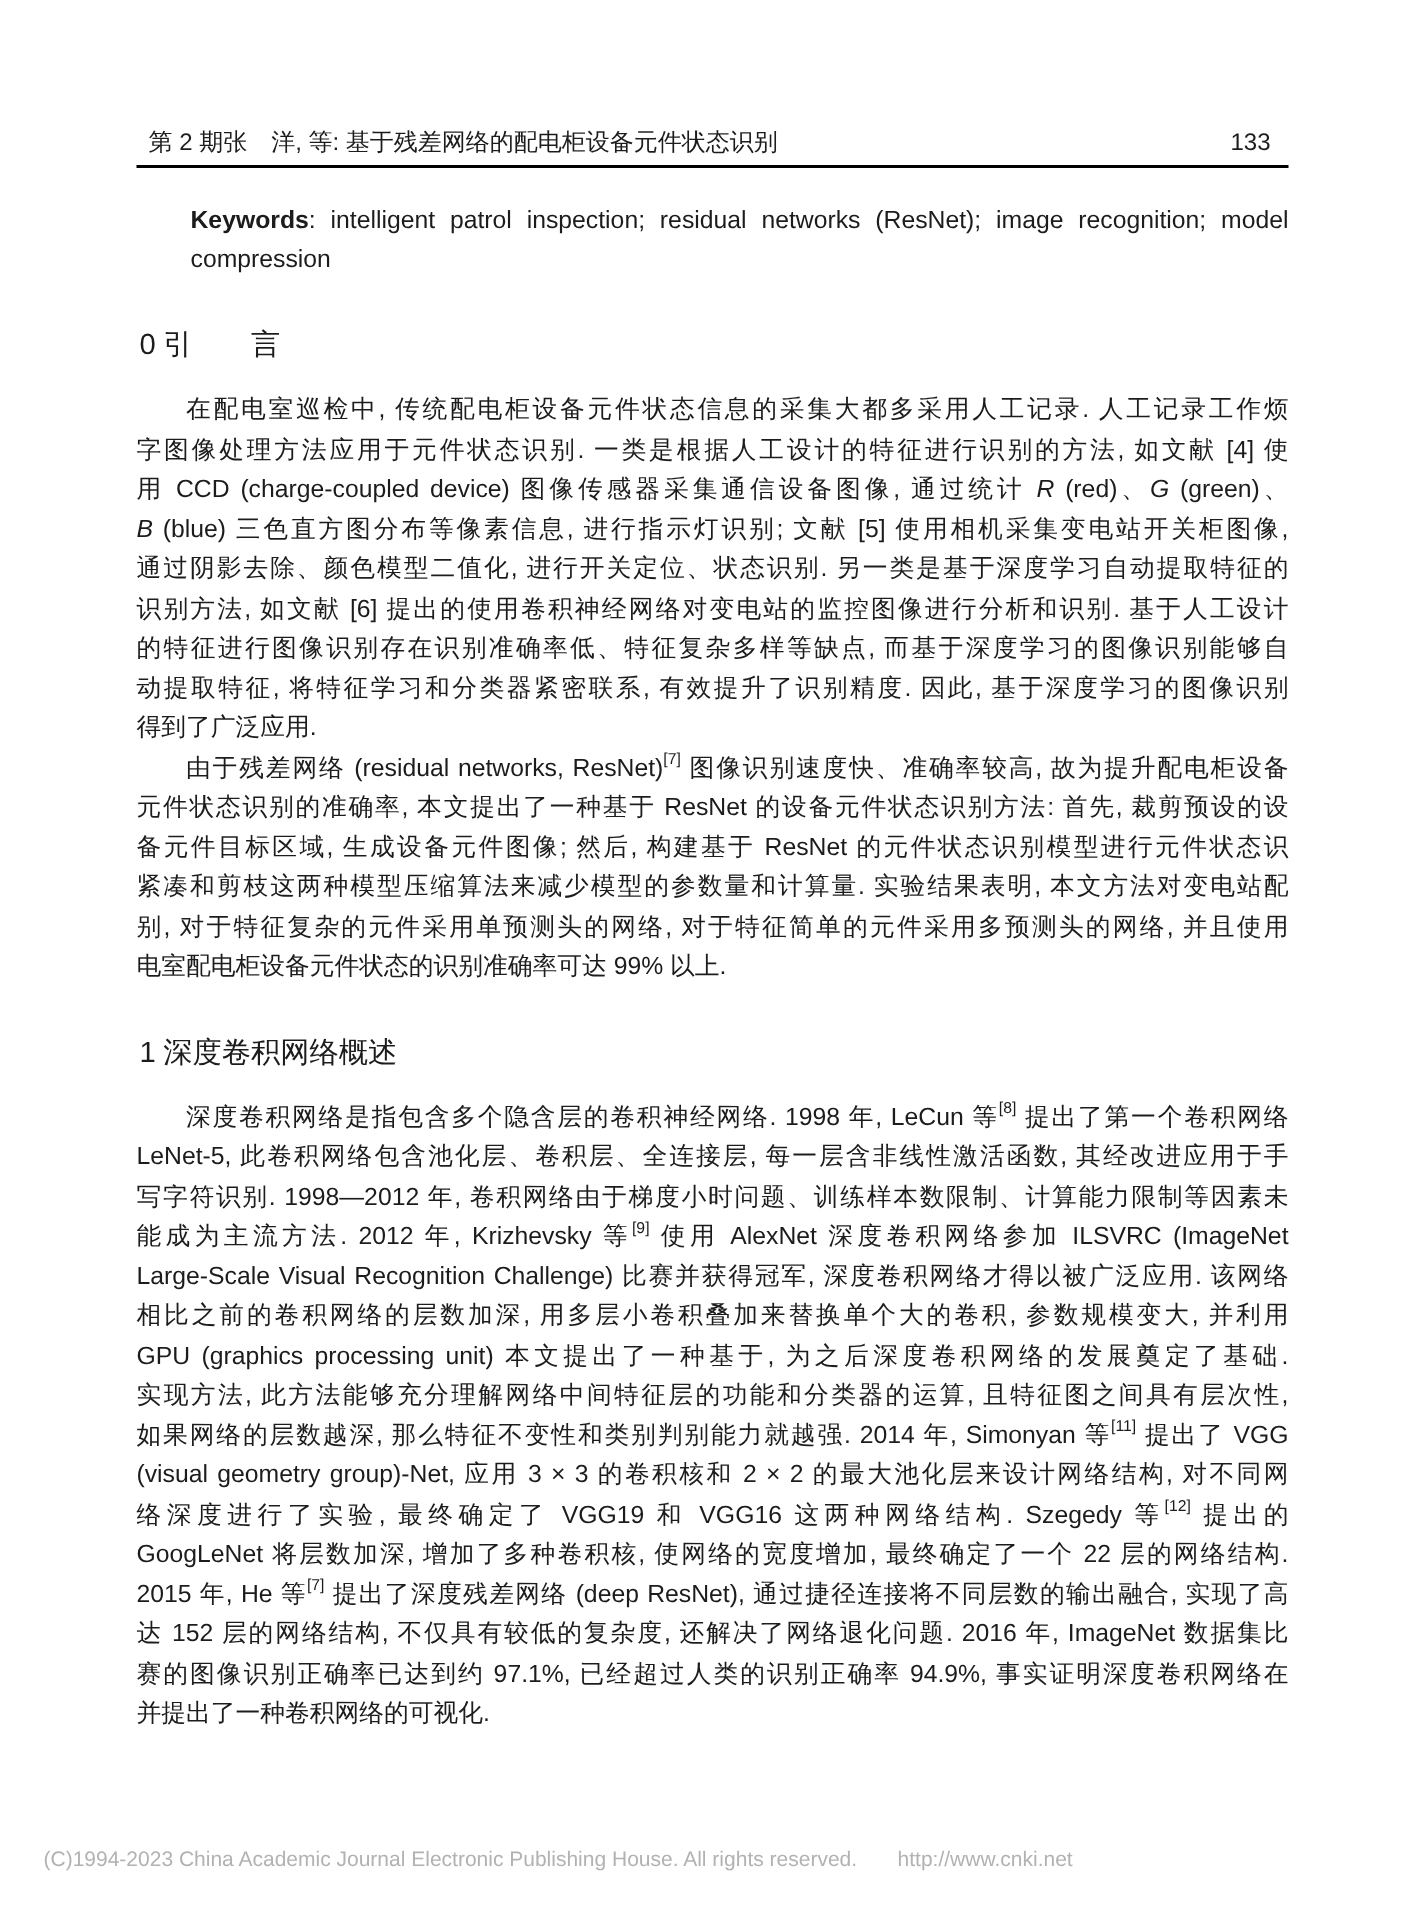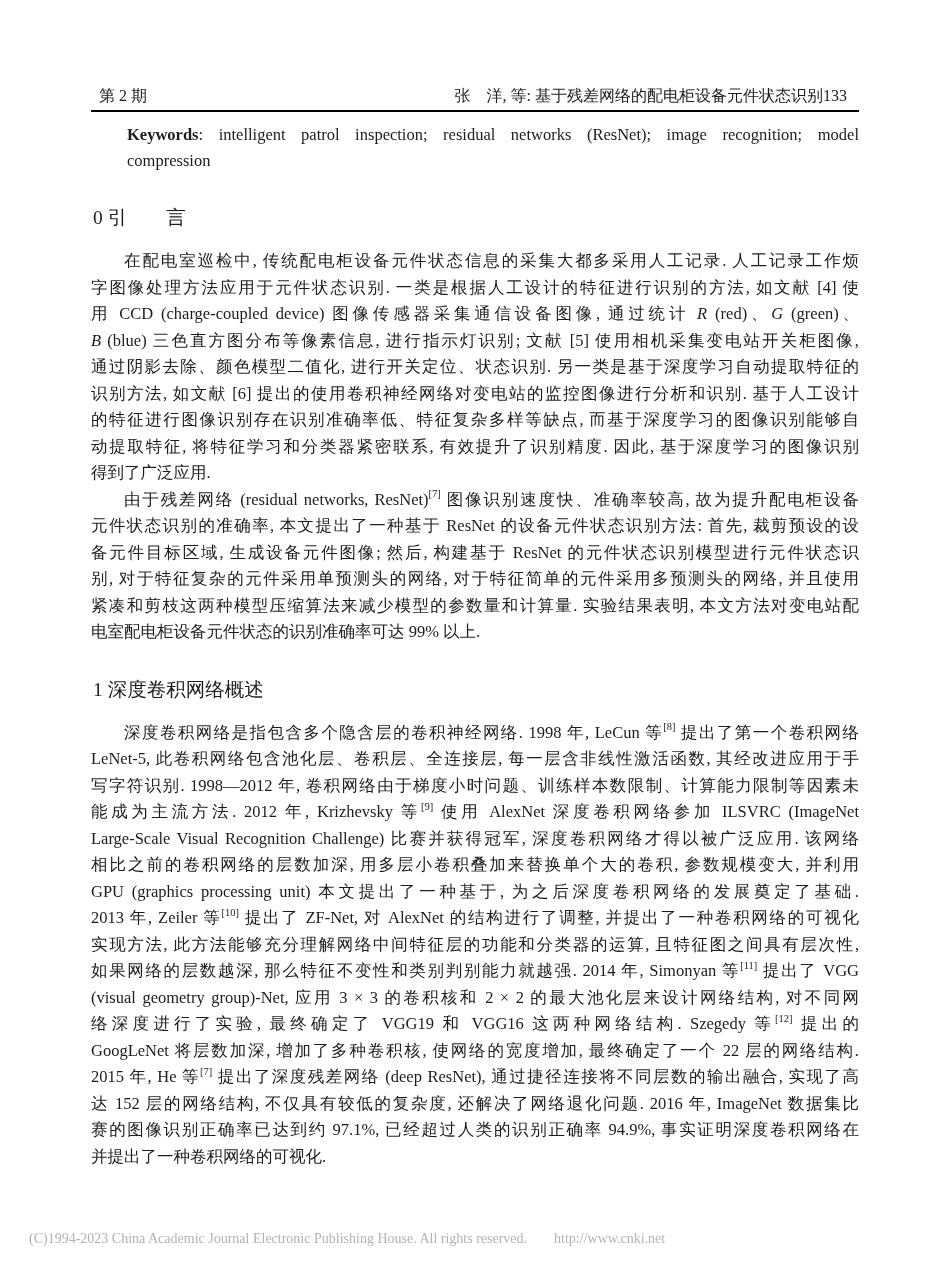--- a/index.html
+++ b/index.html
@@ -1,37 +1,37 @@
 <!DOCTYPE html>
 <html lang="zh"><head>
 <meta charset="utf-8">
 <style>
   html,body{margin:0;padding:0;background:#ffffff;}
   .page{
     position:relative;
     width:950px;height:1276px;
     background:#ffffff;
     color:#1c1c1c;
-    font-family:Liberation Serif, serif;
+    font-family:Liberation Sans, sans-serif;
     overflow:hidden;
   }
   .content{
     position:absolute;left:91px;top:0;width:768px;
   }
   .pg-header{
     display:flex;justify-content:space-between;align-items:baseline;
     padding:86px 0 4px 0;
     font-size:16px;line-height:20px;
     border-bottom:2.5px solid #000;
   }
   .pg-header .issue{flex:0 0 auto;padding-left:8px;}
-  .pg-header .running-title{flex:1 1 auto;text-align:right;}
+  .pg-header .running-title{flex:1 1 auto;text-align:left;}
   .pg-header .pagenum{flex:0 0 auto;padding-right:12px;}
   .keywords{
-    margin-top:10px;
+    margin-top:22px;
     padding-left:36px;
     font-size:16.5px;line-height:26px;
   }
   .keywords .line{text-align:justify;}
   .keywords .line:not(.last){text-align-last:justify;}
   .sec-heading{
     display:flex;align-items:baseline;
     margin:31px 0 0 2px;
     font-size:19.5px;line-height:26px;
     font-weight:500;
@@ -89,42 +89,41 @@
             <div class="line">通过阴影去除、颜色模型二值化, 进行开关定位、状态识别. 另一类是基于深度学习自动提取特征的</div>
             <div class="line">识别方法, 如文献 [6] 提出的使用卷积神经网络对变电站的监控图像进行分析和识别. 基于人工设计</div>
             <div class="line">的特征进行图像识别存在识别准确率低、特征复杂多样等缺点, 而基于深度学习的图像识别能够自</div>
             <div class="line">动提取特征, 将特征学习和分类器紧密联系, 有效提升了识别精度. 因此, 基于深度学习的图像识别</div>
             <div class="line last">得到了广泛应用.</div>
           </div>
         <div class="para">
             <div class="line first">由于残差网络 (residual networks, ResNet)<sup>[7]</sup> 图像识别速度快、准确率较高, 故为提升配电柜设备</div>
             <div class="line">元件状态识别的准确率, 本文提出了一种基于 ResNet 的设备元件状态识别方法: 首先, 裁剪预设的设</div>
             <div class="line">备元件目标区域, 生成设备元件图像; 然后, 构建基于 ResNet 的元件状态识别模型进行元件状态识</div>
+            <div class="line">紧凑和剪枝这两种模型压缩算法来减少模型的参数量和计算量. 实验结果表明, 本文方法对变电站配</div>
             <div class="line">别, 对于特征复杂的元件采用单预测头的网络, 对于特征简单的元件采用多预测头的网络, 并且使用</div>
-            <div class="line">紧凑和剪枝这两种模型压缩算法来减少模型的参数量和计算量. 实验结果表明, 本文方法对变电站配</div>
             <div class="line last">电室配电柜设备元件状态的识别准确率可达 99% 以上.</div>
           </div>
       </div>
     </section>
 
     <section>
       <div class="sec-heading">
         <span class="sec-num">1</span>
         <span class="sec-title">深度卷积网络概述</span>
       </div>
       <div class="sec-body">
         <div class="para">
             <div class="line first">深度卷积网络是指包含多个隐含层的卷积神经网络. 1998 年, LeCun 等<sup>[8]</sup> 提出了第一个卷积网络</div>
             <div class="line">LeNet-5, 此卷积网络包含池化层、卷积层、全连接层, 每一层含非线性激活函数, 其经改进应用于手</div>
             <div class="line">写字符识别. 1998—2012 年, 卷积网络由于梯度小时问题、训练样本数限制、计算能力限制等因素未</div>
             <div class="line">能成为主流方法. 2012 年, Krizhevsky 等<sup>[9]</sup> 使用 AlexNet 深度卷积网络参加 ILSVRC (ImageNet</div>
             <div class="line">Large-Scale Visual Recognition Challenge) 比赛并获得冠军, 深度卷积网络才得以被广泛应用. 该网络</div>
             <div class="line">相比之前的卷积网络的层数加深, 用多层小卷积叠加来替换单个大的卷积, 参数规模变大, 并利用</div>
             <div class="line">GPU (graphics processing unit) 本文提出了一种基于, 为之后深度卷积网络的发展奠定了基础.</div>
-            <div class="line">2013 年, Zeiler 等<sup>[10]</sup> 提出了 ZF-Net, 对 AlexNet 的结构进行了调整, 并提出了一种卷积网络的可视化</div>
             <div class="line">实现方法, 此方法能够充分理解网络中间特征层的功能和分类器的运算, 且特征图之间具有层次性,</div>
             <div class="line">如果网络的层数越深, 那么特征不变性和类别判别能力就越强. 2014 年, Simonyan 等<sup>[11]</sup> 提出了 VGG</div>
             <div class="line">(visual geometry group)-Net, 应用 3 × 3 的卷积核和 2 × 2 的最大池化层来设计网络结构, 对不同网</div>
             <div class="line">络深度进行了实验, 最终确定了 VGG19 和 VGG16 这两种网络结构. Szegedy 等<sup>[12]</sup> 提出的</div>
             <div class="line">GoogLeNet 将层数加深, 增加了多种卷积核, 使网络的宽度增加, 最终确定了一个 22 层的网络结构.</div>
             <div class="line">2015 年, He 等<sup>[7]</sup> 提出了深度残差网络 (deep ResNet), 通过捷径连接将不同层数的输出融合, 实现了高</div>
             <div class="line">达 152 层的网络结构, 不仅具有较低的复杂度, 还解决了网络退化问题. 2016 年, ImageNet 数据集比</div>
             <div class="line">赛的图像识别正确率已达到约 97.1%, 已经超过人类的识别正确率 94.9%, 事实证明深度卷积网络在</div>
             <div class="line last">并提出了一种卷积网络的可视化.</div>
           </div>

